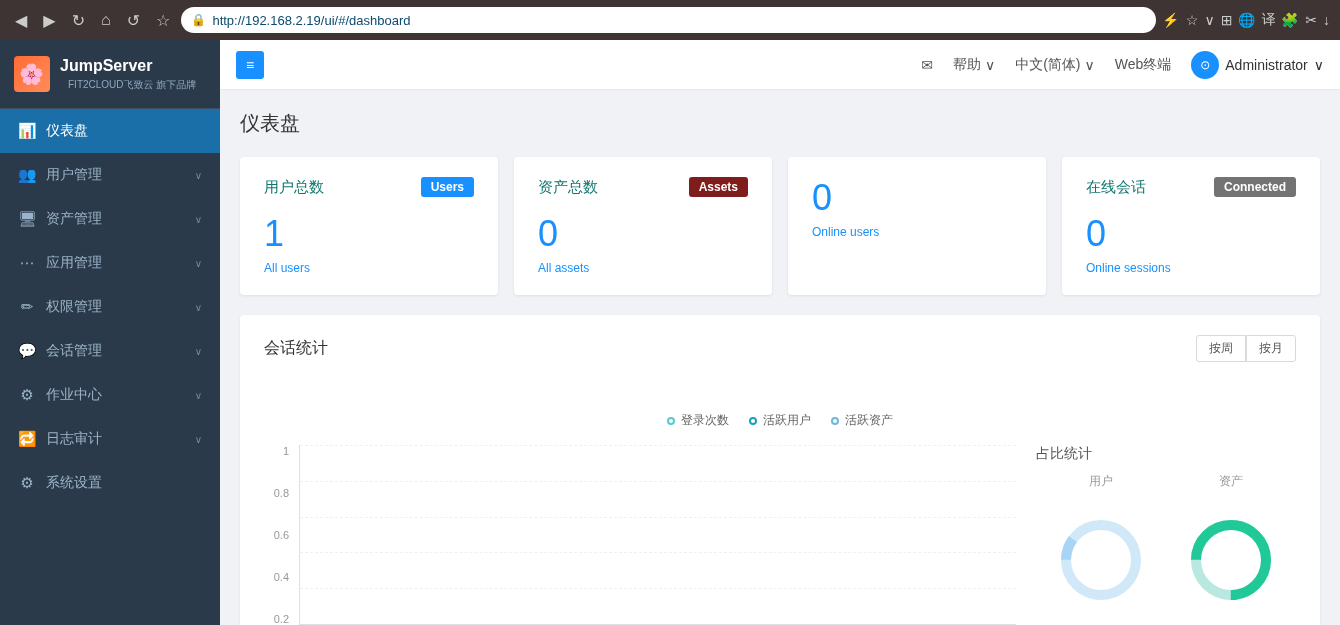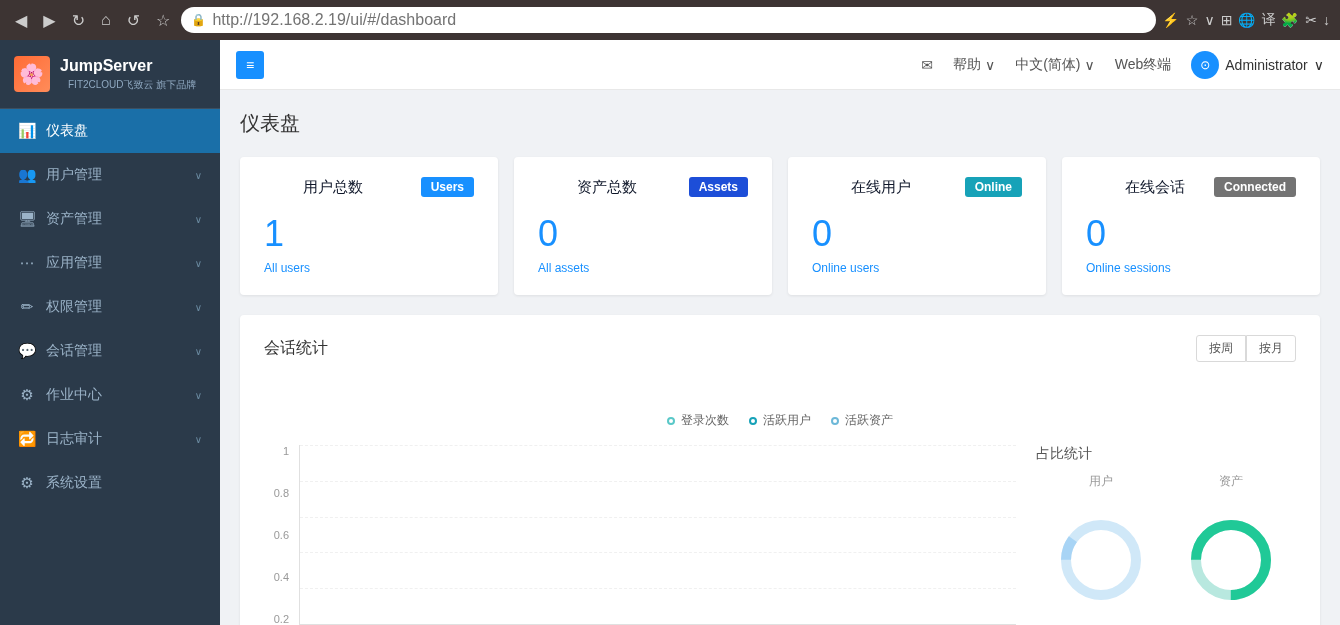--- a/index.html
+++ b/index.html
@@ -3,21 +3,21 @@
   <meta charset="utf-8">
   <style>
     * { margin: 0; padding: 0; box-sizing: border-box; }
     body { font-family: "Microsoft YaHei", "PingFang SC", Arial, sans-serif; font-size: 14px; background: #f0f2f5; display: flex; flex-direction: column; height: 625px; overflow: hidden; }
 
     
     .browser-chrome { background: #3d3433; height: 40px; display: flex; align-items: center; padding: 0 10px; gap: 6px; flex-shrink: 0; }
     .browser-nav-btn { background: none; border: none; color: #ccc; cursor: pointer; font-size: 16px; padding: 2px 5px; }
     .browser-address-bar { flex: 1; background: #fff; border-radius: 15px; height: 26px; display: flex; align-items: center; padding: 0 10px; font-size: 12px; color: #333; gap: 6px; }
     .browser-address-lock { color: #5a5; font-size: 12px; }
-    .browser-address-text { color: #737373; font-size: 16px; }
+    .browser-address-text { color: #0c4a6e; font-size: 13px; }
     .browser-actions { display: flex; gap: 6px; align-items: center; }
     .browser-action-icon { color: #ccc; font-size: 14px; cursor: pointer; }
 
     
     .app-container { display: flex; flex: 1; overflow: hidden; }
 
     
     .sidebar { width: 220px; background: #2b3a4a; flex-shrink: 0; display: flex; flex-direction: column; overflow-y: auto; }
     .sidebar-logo { padding: 16px 14px; display: flex; align-items: center; gap: 10px; border-bottom: 1px solid #3d4f60; }
     .logo-icon { width: 36px; height: 36px; background: linear-gradient(135deg, #ff6b35, #ff8c5a); border-radius: 4px; display: flex; align-items: center; justify-content: center; font-size: 20px; }
@@ -45,24 +45,24 @@
     .user-info { display: flex; align-items: center; gap: 6px; cursor: pointer; color: #333; }
 
     
     .page-body { flex: 1; padding: 20px; overflow-y: auto; background: #f0f2f5; }
     .page-title { font-size: 20px; font-weight: 500; color: #333; margin-bottom: 20px; }
 
     
     .stats-row { display: flex; gap: 16px; margin-bottom: 20px; }
     .stat-card { flex: 1; background: #fff; border-radius: 4px; padding: 20px 24px; box-shadow: 0 1px 3px rgba(0,0,0,0.08); }
     .stat-card-header { display: flex; align-items: center; justify-content: space-between; margin-bottom: 16px; }
-    .stat-card-title { font-size: 15px; color: #0f172a; font-weight: 500; margin-left: 39px; }
+    .stat-card-title { font-size: 15px; color: #0f766e; font-weight: 500; }
     .stat-badge { border-radius: 3px; padding: 3px 10px; font-size: 12px; color: #fff; font-weight: bold; }
     .badge-blue { background: #1890ff; }
-    .badge-teal { background: #1d4ed8; }
+    .badge-teal { background: #7f1d1d; }
     .badge-cyan { background: #17a2b8; }
     .badge-pink { background: #737373; }
     .stat-number { font-size: 36px; font-weight: 300; color: #1890ff; margin-bottom: 6px; }
     .stat-label { font-size: 12px; color: #1890ff; }
 
     
     .sessions-section { background: #fff; border-radius: 4px; padding: 20px 24px; box-shadow: 0 1px 3px rgba(0,0,0,0.08); position: relative; }
     .sessions-header { display: flex; align-items: center; justify-content: space-between; margin-bottom: 10px; }
     .sessions-title { font-size: 16px; font-weight: 500; color: #333; font-family: Liberation Mono, monospace; }
     .sessions-controls { display: flex; gap: 0; }
@@ -251,24 +251,20 @@
         <div class="stat-card">
           <div class="stat-card-header">
             <span class="stat-card-title">资产总数</span>
             <span class="stat-badge badge-teal">Assets</span>
           </div>
           <div class="stat-number">0</div>
           <div class="stat-label">All assets</div>
         </div>
 
         <div class="stat-card">
-          <div class="stat-card-header">
-            <span class="stat-card-title">在线用户</span>
-            <span class="stat-badge badge-cyan">Online</span>
-          </div>
           <div class="stat-number">0</div>
           <div class="stat-label">Online users</div>
         </div>
 
         <div class="stat-card">
           <div class="stat-card-header">
             <span class="stat-card-title">在线会话</span>
             <span class="stat-badge badge-pink">Connected</span>
           </div>
           <div class="stat-number">0</div>

